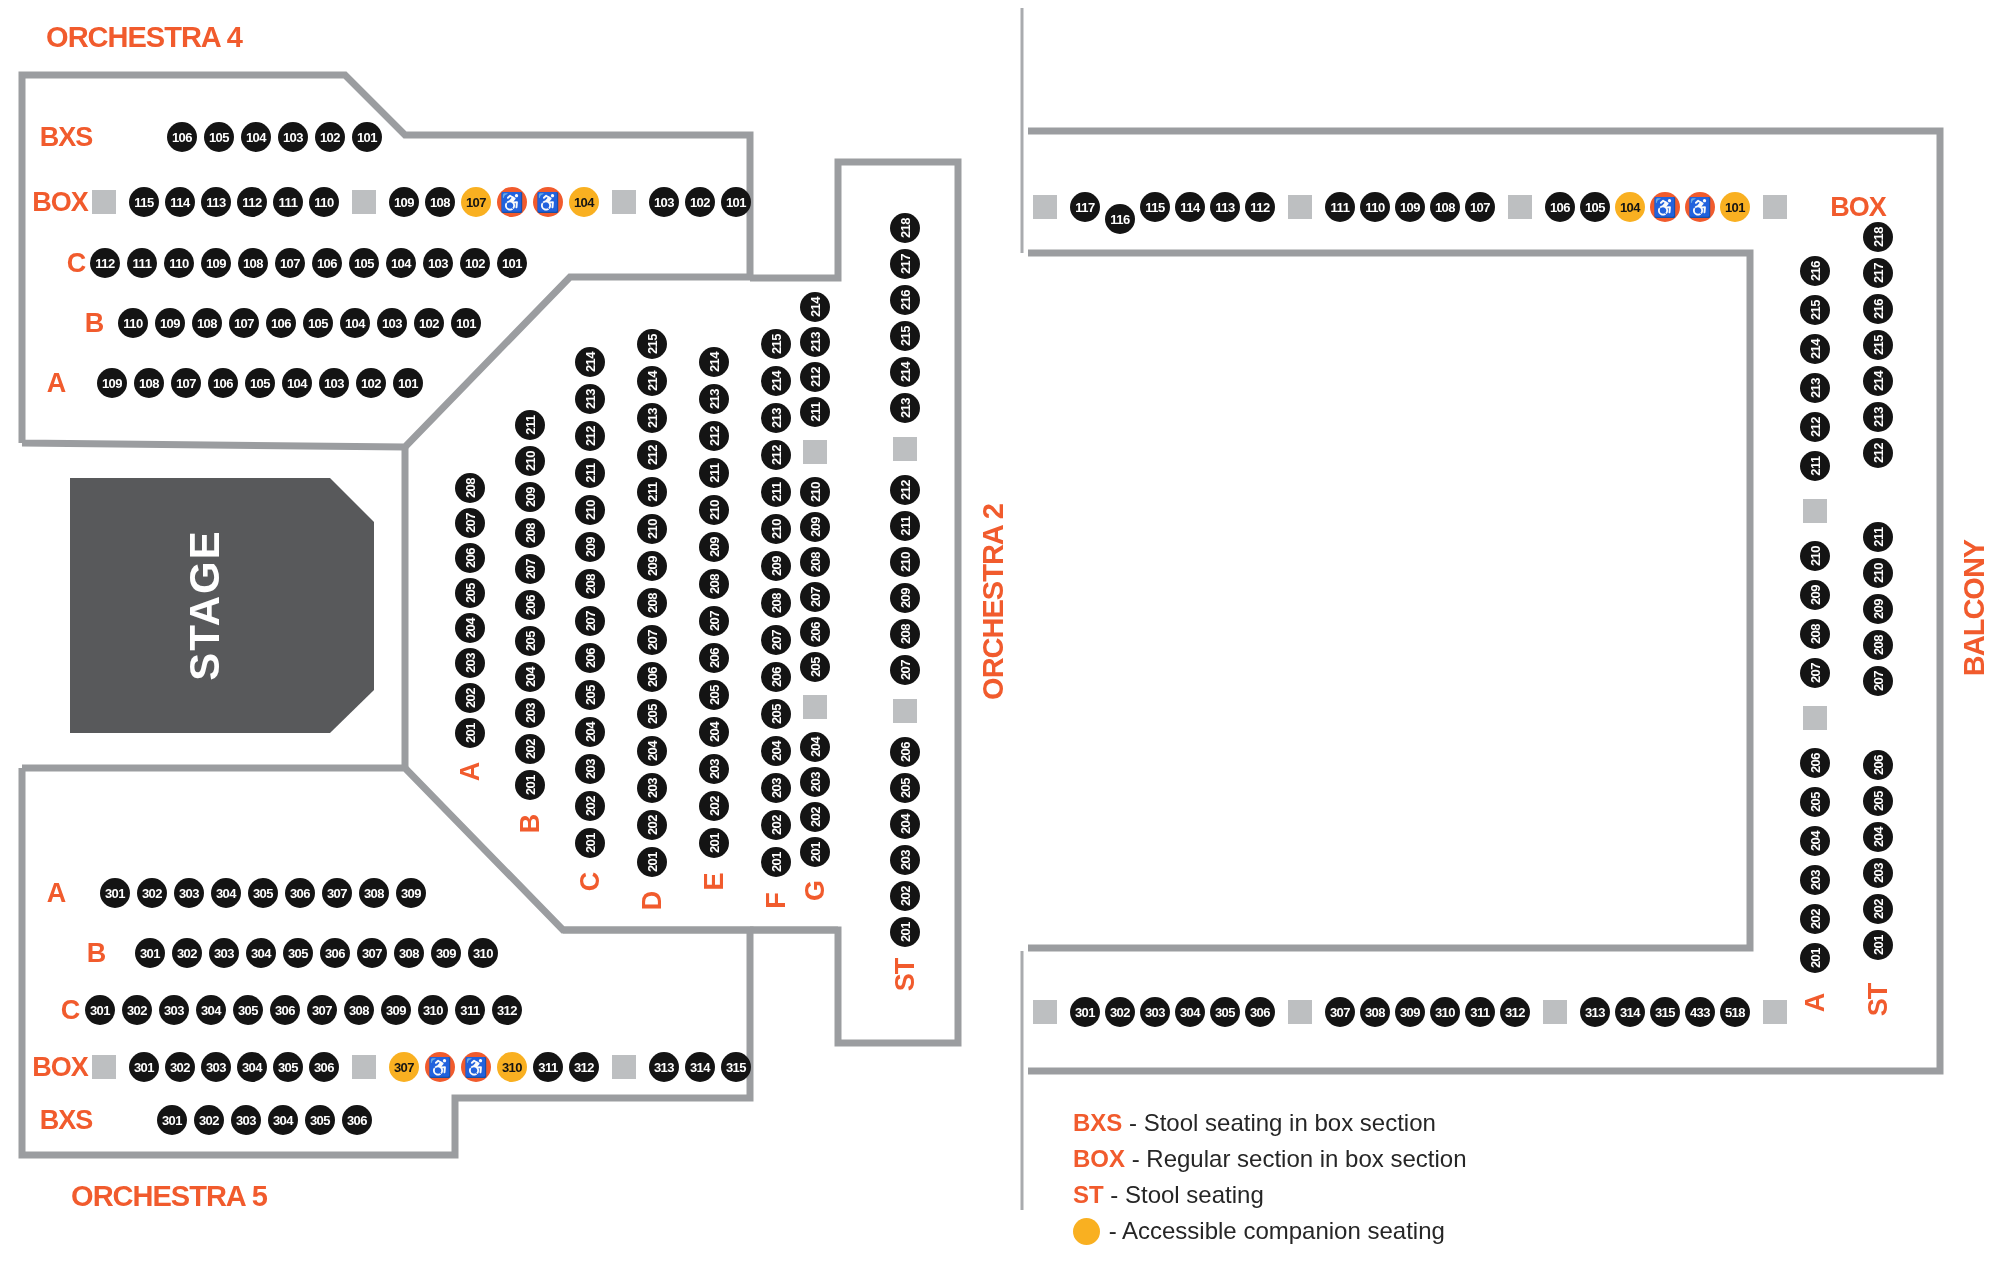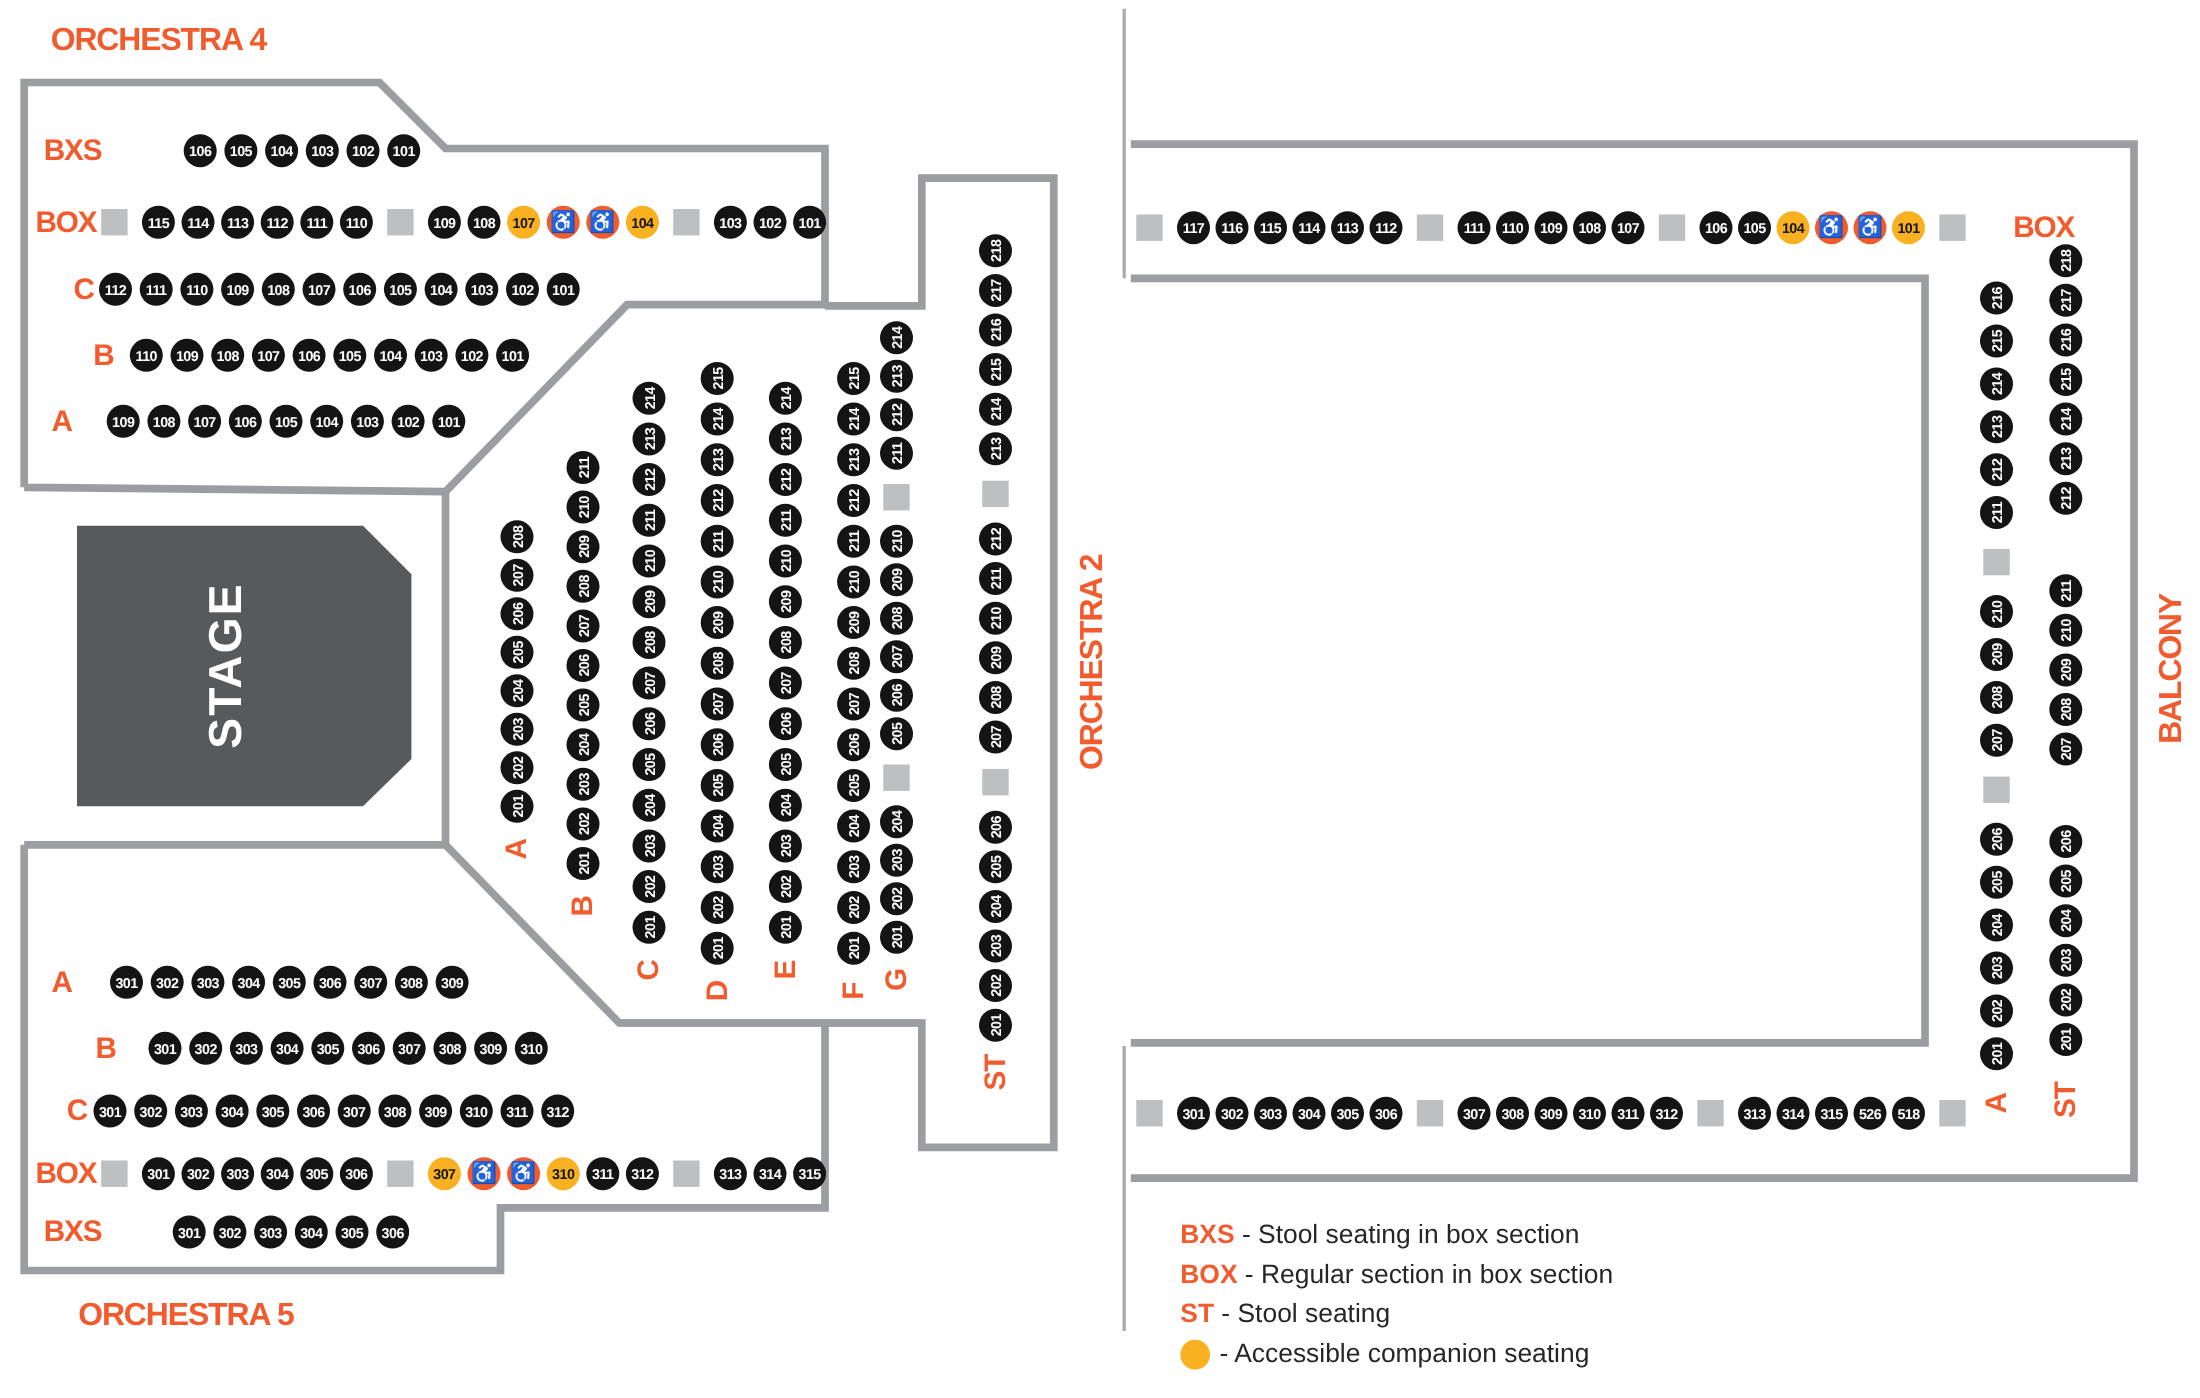--- a/index.html
+++ b/index.html
@@ -183,21 +183,21 @@
     <div class="rowlabel" style="left: 66px; top: 1120px;">BXS</div>
     <div class="seat" style="left: 157px; top: 1105px;">301</div>
     <div class="seat" style="left: 194px; top: 1105px;">302</div>
     <div class="seat" style="left: 231px; top: 1105px;">303</div>
     <div class="seat" style="left: 268px; top: 1105px;">304</div>
     <div class="seat" style="left: 305px; top: 1105px;">305</div>
     <div class="seat" style="left: 342px; top: 1105px;">306</div>
     <div class="rowlabel" style="left: 1858px; top: 207px;">BOX</div>
     <div class="sq" style="left: 1033px; top: 195px;"></div>
     <div class="seat" style="left: 1070px; top: 192px;">117</div>
-    <div class="seat" style="left: 1105px; top: 192px;">116</div>
+    <div class="seat" style="left: 1105px; top: 204px;">116</div>
     <div class="seat" style="left: 1140px; top: 192px;">115</div>
     <div class="seat" style="left: 1175px; top: 192px;">114</div>
     <div class="seat" style="left: 1210px; top: 192px;">113</div>
     <div class="seat" style="left: 1245px; top: 192px;">112</div>
     <div class="sq" style="left: 1288px; top: 195px;"></div>
     <div class="seat" style="left: 1325px; top: 192px;">111</div>
     <div class="seat" style="left: 1360px; top: 192px;">110</div>
     <div class="seat" style="left: 1395px; top: 192px;">109</div>
     <div class="seat" style="left: 1430px; top: 192px;">108</div>
     <div class="seat" style="left: 1465px; top: 192px;">107</div>
@@ -220,21 +220,21 @@
     <div class="seat" style="left: 1325px; top: 997px;">307</div>
     <div class="seat" style="left: 1360px; top: 997px;">308</div>
     <div class="seat" style="left: 1395px; top: 997px;">309</div>
     <div class="seat" style="left: 1430px; top: 997px;">310</div>
     <div class="seat" style="left: 1465px; top: 997px;">311</div>
     <div class="seat" style="left: 1500px; top: 997px;">312</div>
     <div class="sq" style="left: 1543px; top: 1000px;"></div>
     <div class="seat" style="left: 1580px; top: 997px;">313</div>
     <div class="seat" style="left: 1615px; top: 997px;">314</div>
     <div class="seat" style="left: 1650px; top: 997px;">315</div>
-    <div class="seat" style="left: 1685px; top: 997px;">526</div>
+    <div class="seat" style="left: 1685px; top: 997px;">433</div>
     <div class="seat" style="left: 1720px; top: 997px;">518</div>
     <div class="sq" style="left: 1763px; top: 1000px;"></div>
     <div class="rowlabel rot" style="left: 470px; top: 772px;">A</div>
     <div class="seat rot" style="left: 455px; top: 718px;">201</div>
     <div class="seat rot" style="left: 455px; top: 683px;">202</div>
     <div class="seat rot" style="left: 455px; top: 648px;">203</div>
     <div class="seat rot" style="left: 455px; top: 613px;">204</div>
     <div class="seat rot" style="left: 455px; top: 578px;">205</div>
     <div class="seat rot" style="left: 455px; top: 543px;">206</div>
     <div class="seat rot" style="left: 455px; top: 508px;">207</div>

